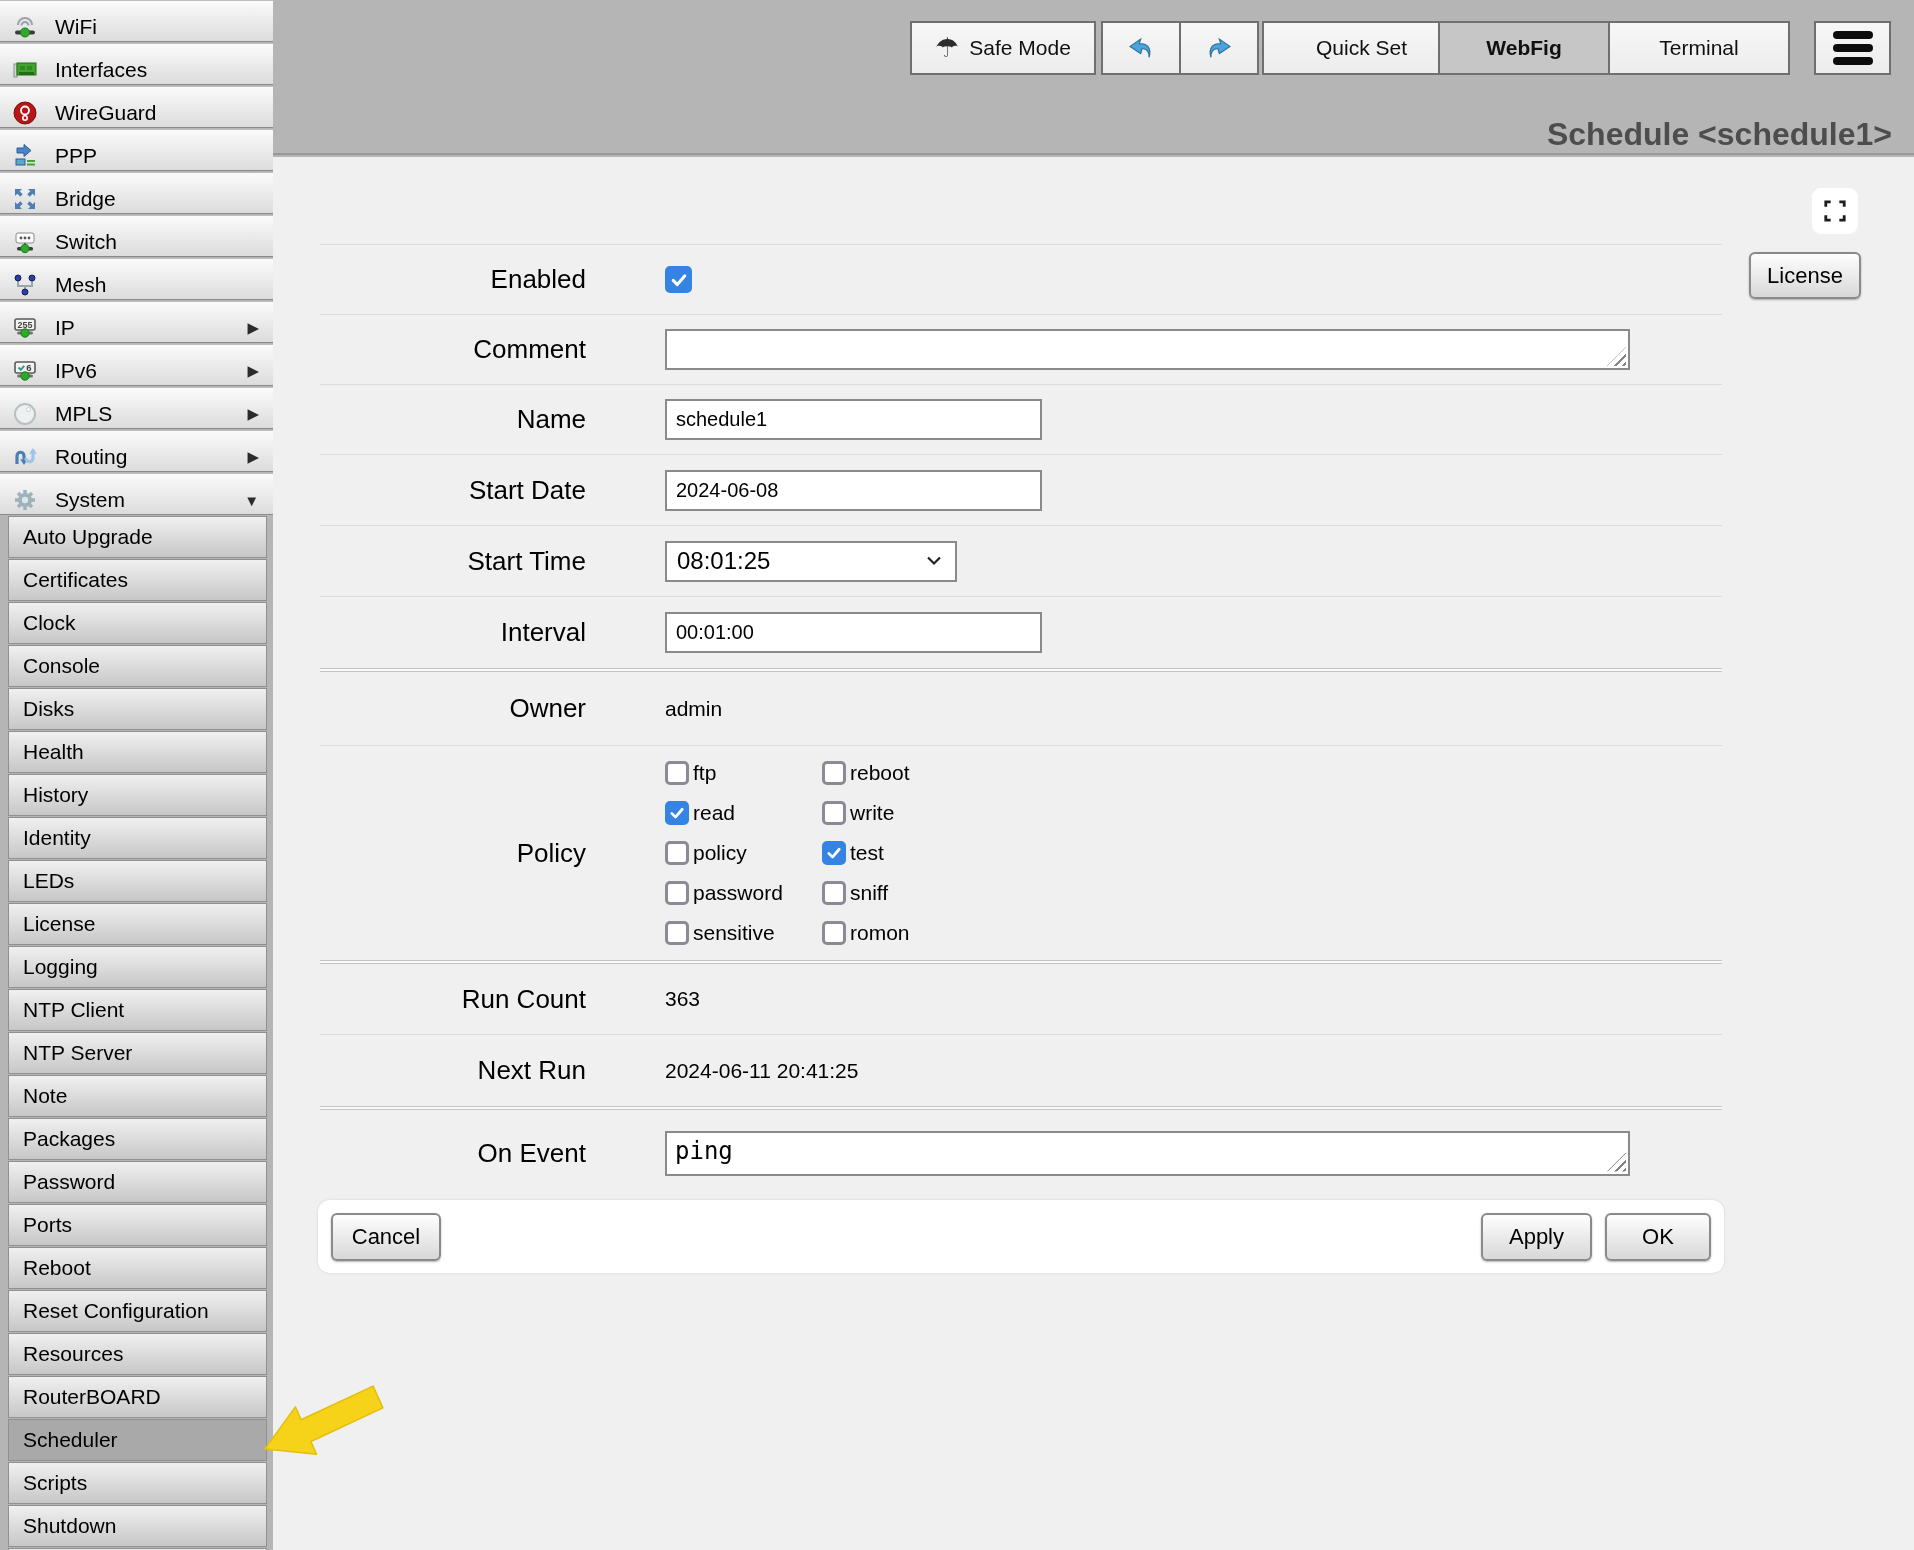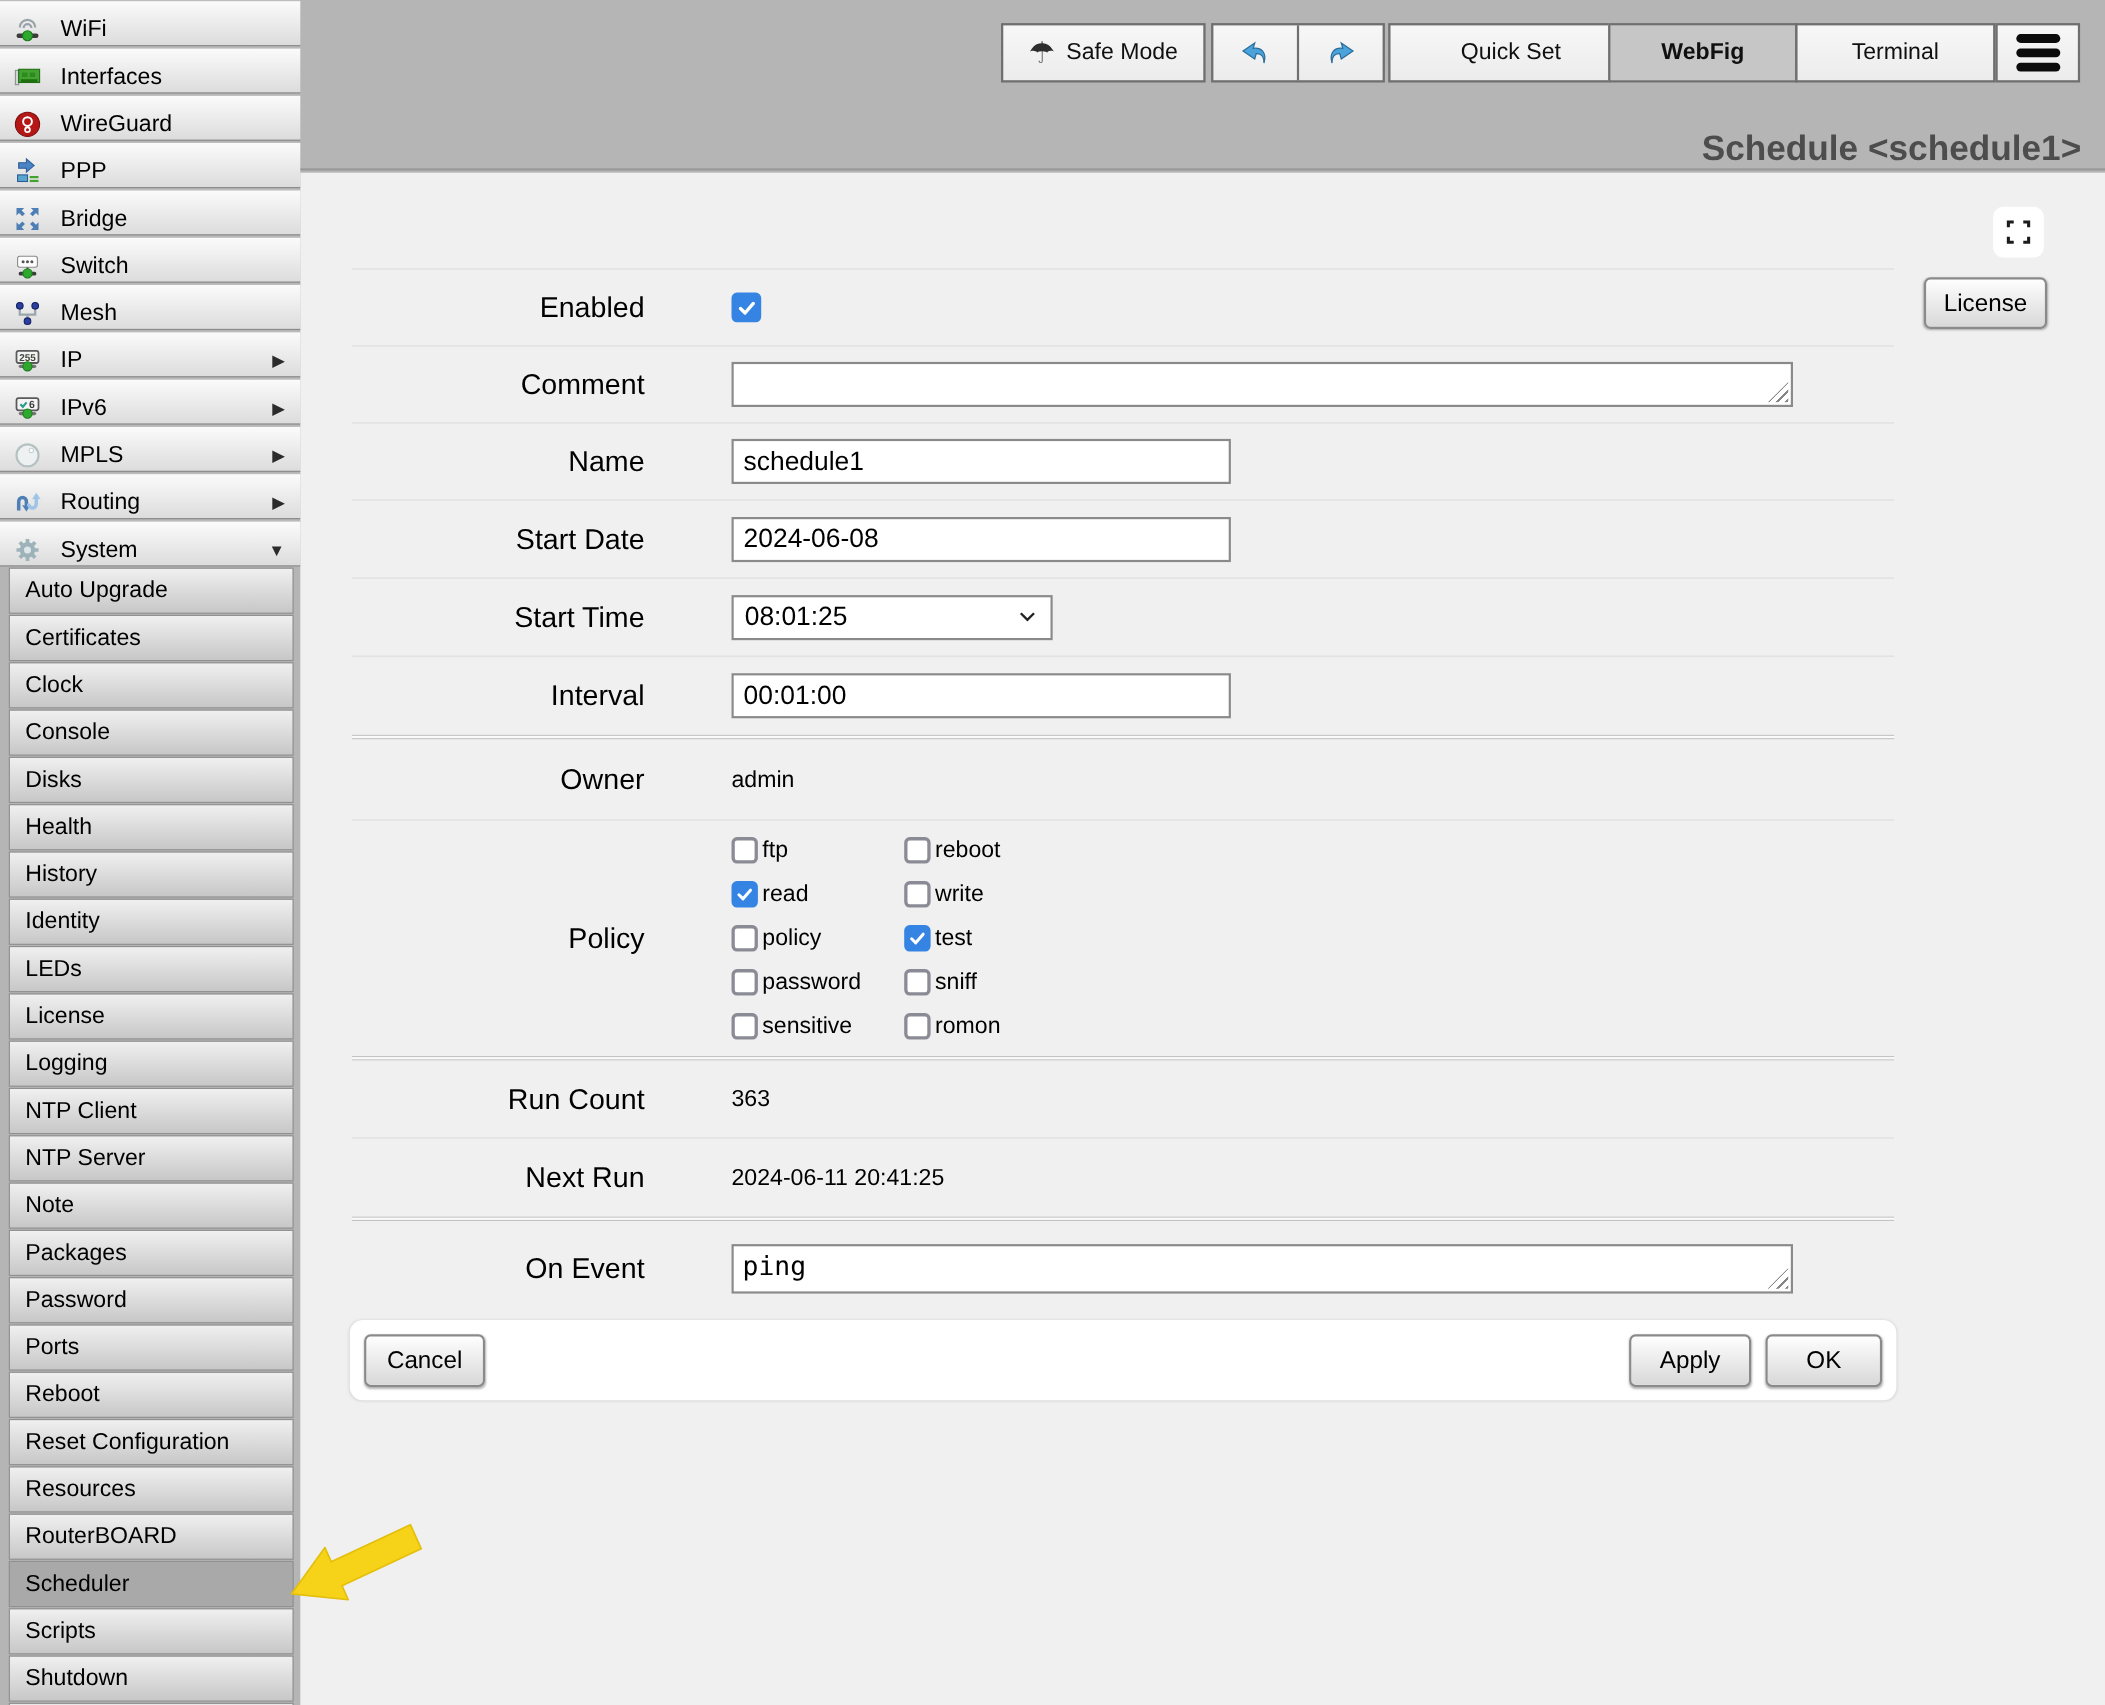--- a/index.html
+++ b/index.html
@@ -19,21 +19,21 @@
     background:linear-gradient(#f7f7f7,#ececec); border:2px solid #6f6f6f;
     font-size:21px; color:#101010; cursor:default; }
   .safe-mode { position:absolute; left:910px; top:21px; width:186px; height:54px; gap:10px; }
   .umbrella { font-size:27px; color:#2d2d2d; line-height:1; }
   .undo-redo { position:absolute; left:1101px; top:21px; width:158px; height:54px; display:flex;
     border:2px solid #6f6f6f; background:linear-gradient(#f7f7f7,#ececec); }
   .undo-redo .half { flex:1; display:flex; align-items:center; justify-content:center; }
   .undo-redo .half + .half { border-left:2px solid #6f6f6f; }
   .segmented { position:absolute; left:1262px; top:21px; height:54px; display:flex; }
   .segmented .tb-btn { height:54px; }
-  .seg-quickset { width:202px;padding-left:21px; }
+  .seg-quickset { width:178px;padding-left:21px; }
   .seg-webfig { width:172px; margin-left:-2px; background:#c6c6c6;font-weight:bold; }
   .seg-terminal { width:182px; margin-left:-2px; }
   .hamburger { position:absolute; left:1814px; top:21px; width:77px; height:54px; flex-direction:column; gap:5px; }
   .hamburger .bar { width:40px; height:8px; border-radius:4px; background:#0c0c0c; }
   .page-title { position:absolute; top:116px; right:22px; font-size:32px; font-weight:bold; color:#4d4d4d; }
 
   
   .content { position:absolute; left:273px; top:157px; width:1641px; height:1393px; background:#f0f0f0; }
 
   
@@ -54,22 +54,22 @@
   .form { position:absolute; left:320px; top:244px; width:1402px; }
   .divider { border-top:1px solid #dcdcdc; }
   .divider.double { height:4px; border-top:1px solid #c3c3c3; border-bottom:1px solid #c3c3c3; background:#fafafa; }
   .frow { display:flex; align-items:center; }
   .flabel { width:266px; text-align:right; font-weight:normal; font-size:26px; flex-shrink:0; }
   .fvalue { margin-left:79px; display:flex; align-items:center; }
   .h69{height:69px} .h70{height:70px} .h71{height:71px} .h73{height:73px} .h86{height:86px} .h214{height:214px}
 
   .sval { font-size:21px; }
 
-  .tinput { width:454px; height:41px; border:2px solid #8a8a8a; background:#fff;
-    font-family:"Liberation Sans",sans-serif; font-size:24px; padding:0 9px; color:#000; }
+  .tinput { width:377px; height:41px; border:2px solid #8a8a8a; background:#fff;
+    font-family:"Liberation Sans",sans-serif; font-size:20px; padding:0 9px; color:#000; }
   .tawrap { position:relative; width:965px; height:41px; border:2px solid #8a8a8a; background:#fff; }
   .tawrap textarea { width:100%; height:100%; border:none; resize:none; outline:none;
     font-family:"Liberation Sans",sans-serif; font-size:24px; padding:4px 8px; background:transparent; }
   .tawrap.mono textarea { font-family:"DejaVu Sans Mono",monospace; }
   .grip { position:absolute; right:2px; bottom:2px; width:19px; height:19px;
     background:repeating-linear-gradient(135deg,#858585 0 2px,transparent 2px 6px);
     clip-path:polygon(100% 0,100% 100%,0 100%); pointer-events:none; }
   .tawrap.onevent { height:45px; }
 
   .select { width:292px; height:41px; border:2px solid #8a8a8a; background:#fff;

